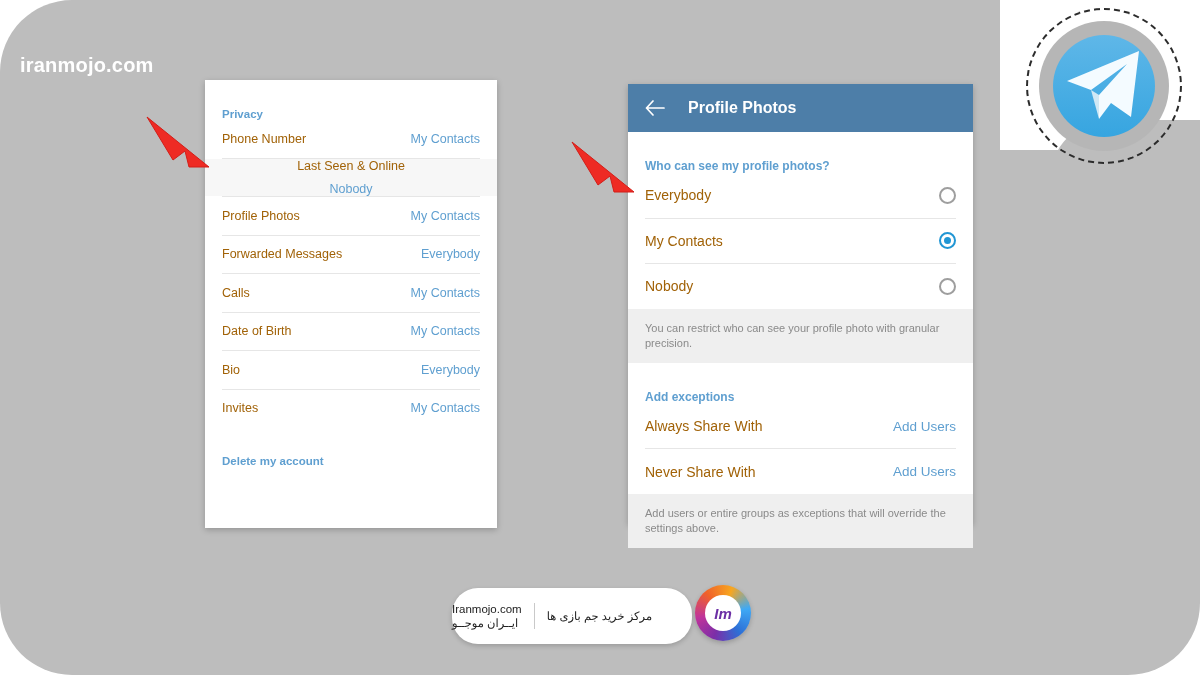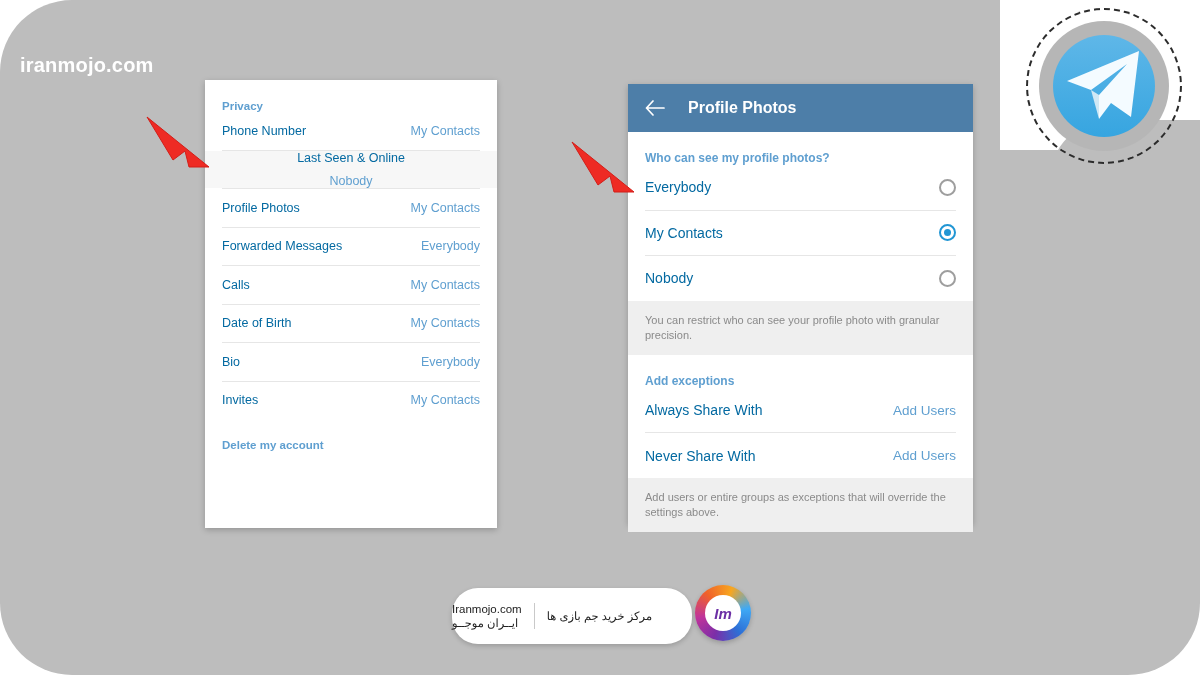--- a/index.html
+++ b/index.html
@@ -101,39 +101,40 @@
     position: relative;
     display: flex;
     align-items: center;
     justify-content: space-between;
     padding: 0 17px;
     box-sizing: border-box;
     background: #ffffff;
   }
   .row-label {
     font-size: 12.5px;
-    color: #0369a1;
+    color: #a16207;
   }
   .row-value {
     font-size: 12.5px;
     color: #5f9fd0;
   }
   .divider {
     height: 1px;
     background: #e6e6e6;
     margin: 0 17px;
   }
   .section-title {
     font-size: 11.5px;
     color: #5f9fd0;
     font-weight: bold;
     padding: 0 17px;
     display: flex;
     align-items: flex-end;
     box-sizing: border-box;
+    margin-top: 8px;
   }
   .info-block {
     background: #efefef;
     padding: 10px 17px 12px 17px;
     box-sizing: border-box;
     font-size: 10.5px;
     line-height: 1.38;
     color: #8a8a8a;
   }
   .row-highlight { background: #f7f7f7; flex-direction: column; }

